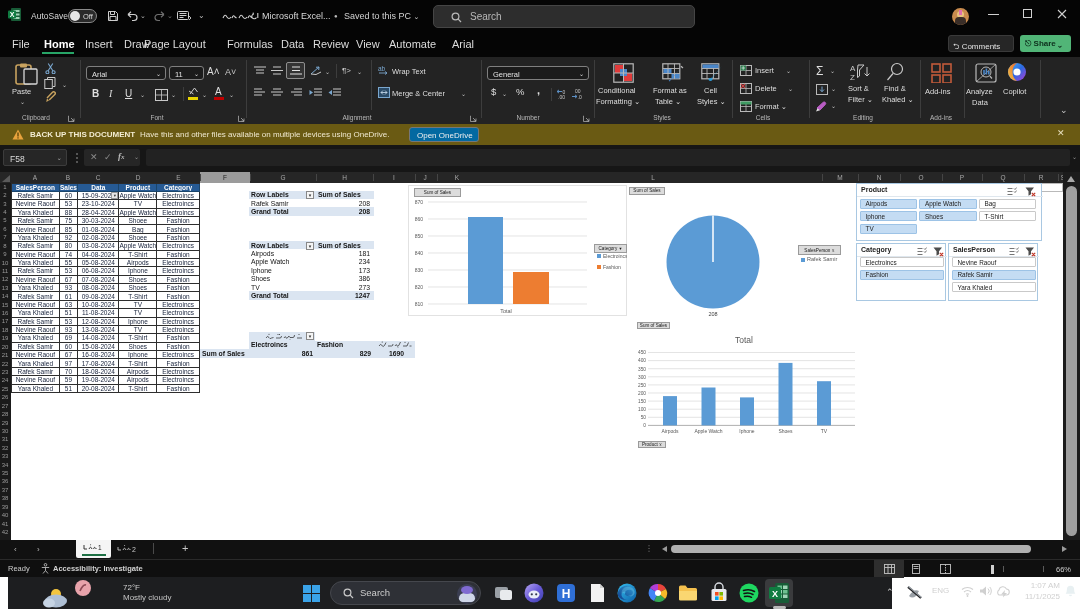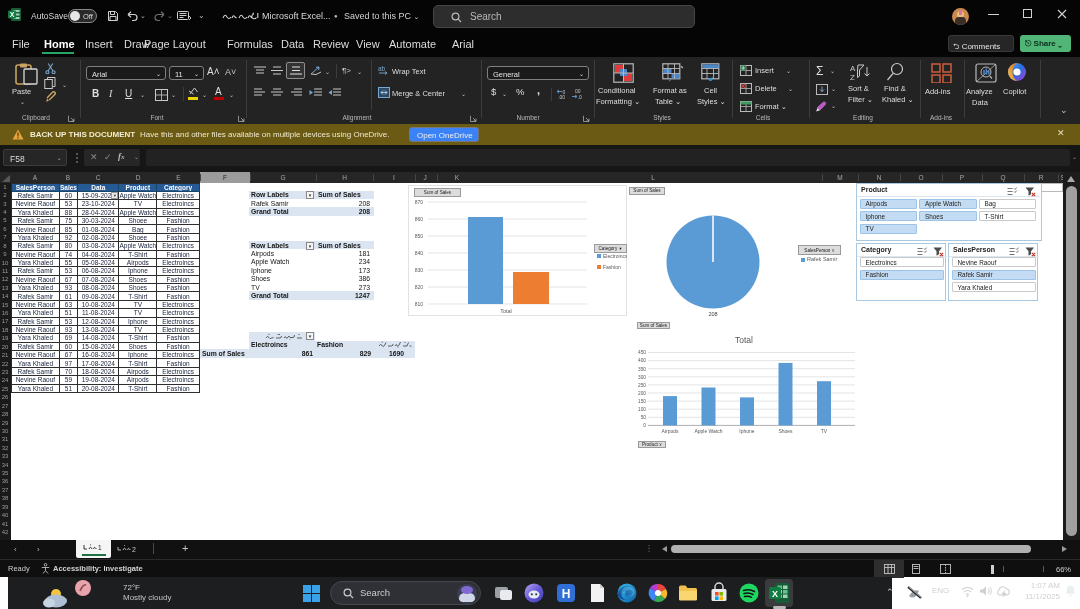--- a/index.html
+++ b/index.html
@@ -405,21 +405,21 @@
  <div class="chev" style="left:1060px;top:48px;font-size:9px;">⌄</div>
 </div>
 <div id="warnbar">
  <svg class="ico" style="left:12px;top:5px" width="12" height="11" viewBox="0 0 12 11">
         <path d="M6 0.5 L11.5 10.5 H0.5z" fill="#e8a33d"></path>
         <rect x="5.4" y="3.5" width="1.2" height="4" fill="#4a3a00"></rect>
         <rect x="5.4" y="8.3" width="1.2" height="1.2" fill="#4a3a00"></rect>
       </svg>
  <div class="abs" style="left:30px;top:6px;font-size:8px;font-weight:bold;color:#f3ecd2;">BACK UP THIS DOCUMENT</div>
  <div class="abs" style="left:140px;top:6px;font-size:8px;color:#efe8cf;">Have this and other files available on multiple devices using OneDrive.</div>
- <div class="abs" style="left:409px;top:2.5px;width:70px;height:15px;background:#3b82f6;border:1px solid #777;border-radius:3px;">
+ <div class="abs" style="left:409px;top:2.5px;width:70px;height:15px;background:#0369a1;border:1px solid #777;border-radius:3px;">
         <span style="position:absolute;left:7px;top:3px;font-size:8px;color:#eee;">Open OneDrive</span>
       </div>
  <div class="abs" style="left:1057px;top:4px;font-size:9px;color:#e8e0c0;">✕</div>
 </div>
 <div id="fbar">
  <div class="abs" style="left:3px;top:4px;width:64px;height:17px;background:#262626;border:1px solid #3c3c3c;border-radius:2px;">
         <span style="position:absolute;left:6px;top:3.5px;font-size:8.5px;color:#dcdcdc;">F58</span>
         <span style="position:absolute;right:4px;top:4px;font-size:6.5px;color:#aaa;">⌄</span>
       </div>
  <div class="abs" style="left:76px;top:8px;width:2px;height:10px;border-left:2px dotted #555;"></div>

